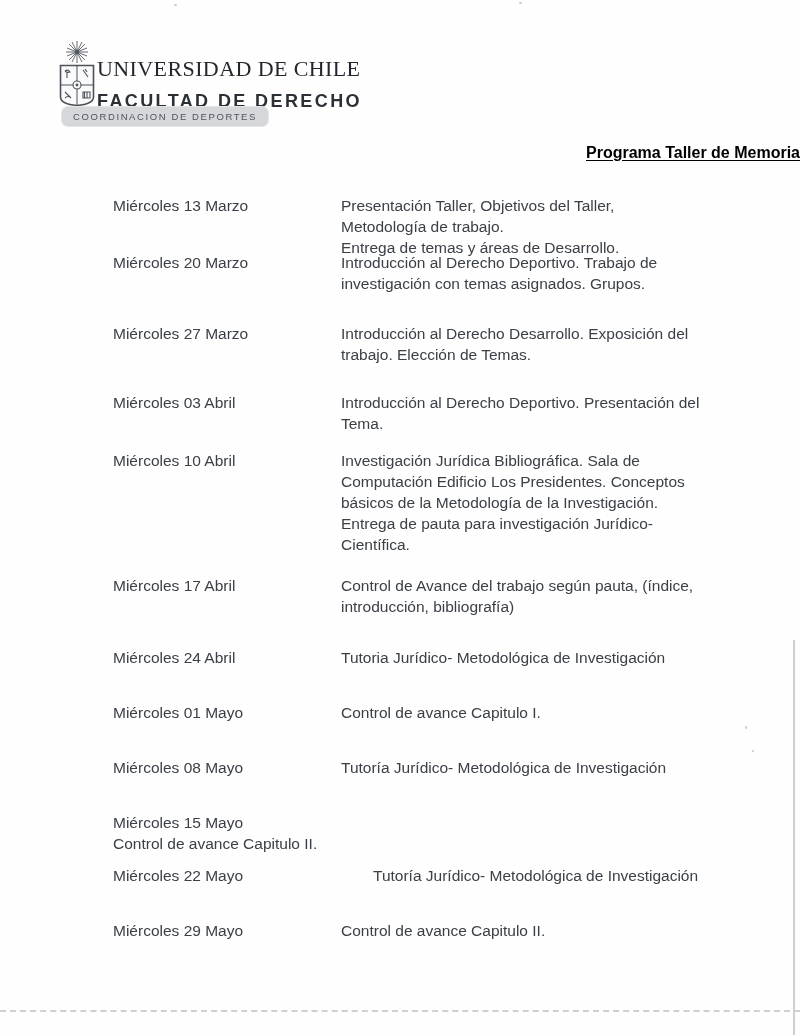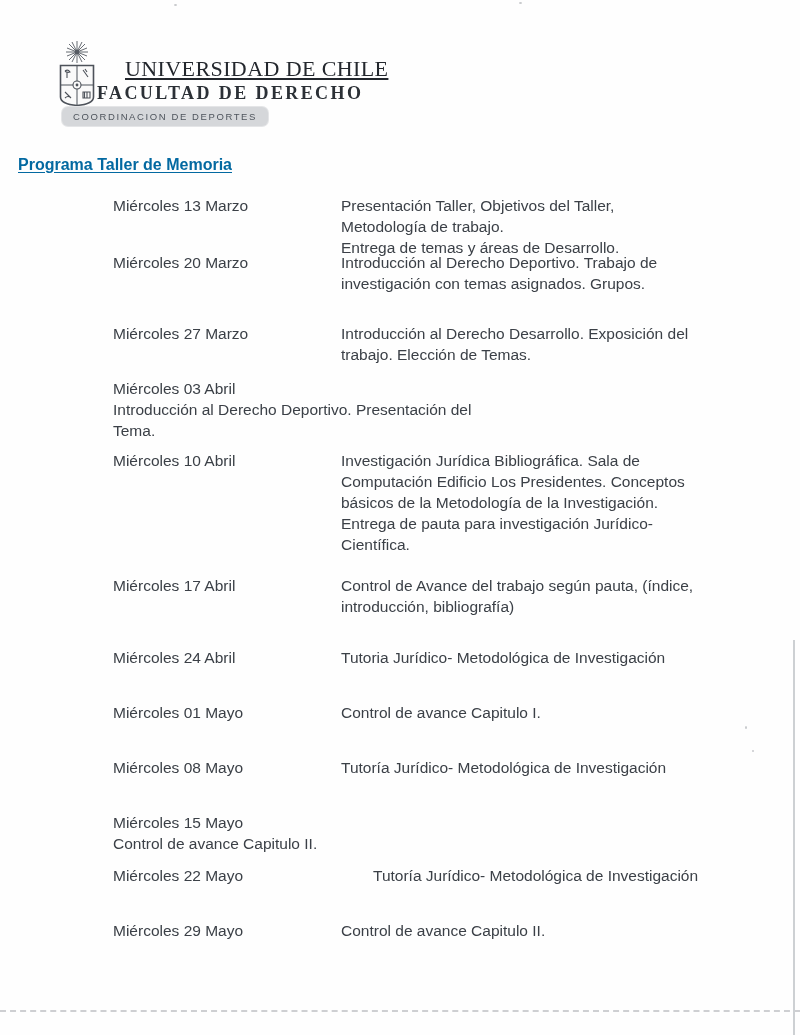--- a/index.html
+++ b/index.html
@@ -14,32 +14,30 @@
   }
 
   
   .logo { position: absolute; left: 58px; top: 40px; }
   .header-text { position: absolute; left: 97px; top: 56px; }
   .university {
     font-family: "Liberation Serif", serif;
     font-size: 22px;
     color: #23272d;
     letter-spacing: 0.4px;
-    text-decoration: underline;
     text-underline-offset: 2px;
     white-space: nowrap;
-    margin-left: 28px;
   }
   .faculty {
-    font-family: Liberation Serif, serif;
+    font-family: Liberation Sans, sans-serif;
     font-size: 18px;
     font-weight: bold;
     letter-spacing: 2.4px;
     color: #2b3036;
-    margin-top: 1px;
+    margin-top: 9px;
     white-space: nowrap;
   }
   .dept-bar {
     position: absolute;
     left: 62px; top: 107px;
     width: 206px; height: 19px;
     background: #d5d7da;
     box-shadow: 0 0 0 1px #e4e5e7;
     display: flex; align-items: center; justify-content: center; border-radius: 6px;
   }
@@ -50,45 +48,44 @@
     white-space: nowrap;
   }
 
   
   .doc-title {
     position: absolute;
     top: 144px; left: 0;
     width: 100%;
     box-sizing: border-box;
     padding-left: 18px;
-    text-align: left;
+    text-align: right;
     font-size: 16px;
     font-weight: bold;
-    color: #0369a1;
+    color: #000000;
     text-decoration: underline;
     text-underline-offset: 2px;
-    margin-top: 12px;
   }
 
   
   .row {
     position: absolute;
     left: 113px;
     display: flex;
     font-size: 15.5px;
     line-height: 21px;
     color: #3b4047;
   }
   .row .date { width: 228px; flex: none; }
   .row .desc { width: 420px; white-space: pre-line; }
 
   .r0  { top: 195px; }
   .r1  { top: 252px; }
   .r2  { top: 323px; }
-  .r3  { top: 378px; flex-direction: column; }
+  .r3  { top: 392px; }
   .r4  { top: 450px; }
   .r5  { top: 575px; }
   .r6  { top: 647px; }
   .r7  { top: 702px; }
   .r8  { top: 757px; }
   .r9  { top: 812px; flex-direction: column; }
   .r10 { top: 865px; gap: 32px; }
   .r11 { top: 920px; }
 
   

